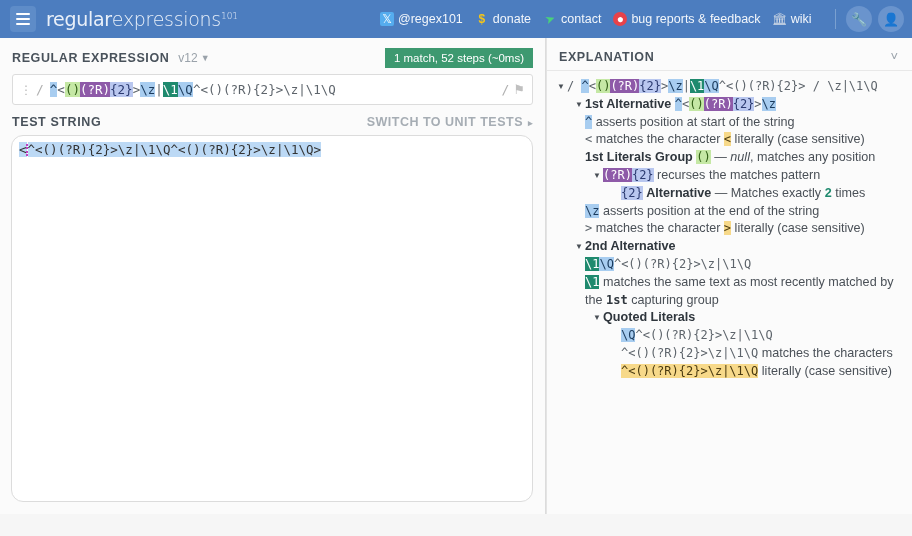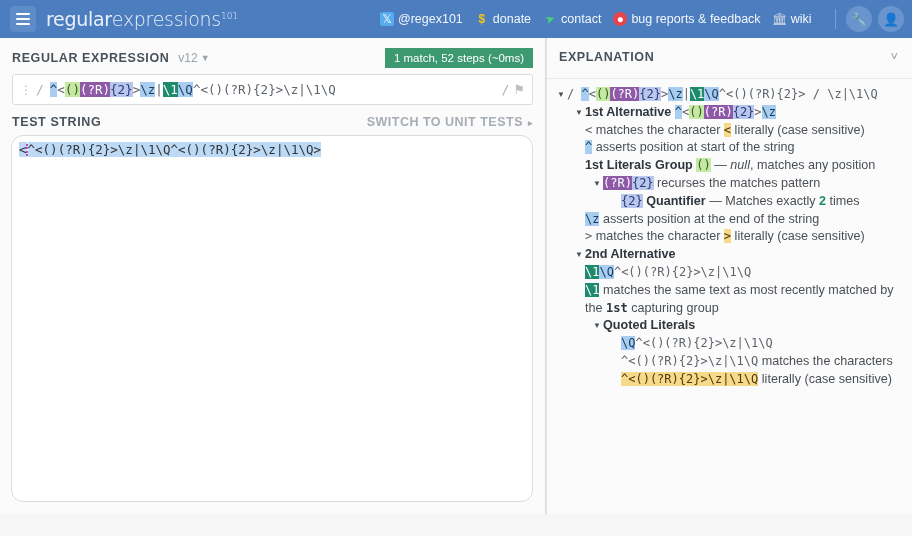--- a/index.html
+++ b/index.html
@@ -97,21 +97,21 @@
   .t-anchor{background:#a8cdf0;color:#1a3a5c;}
   .t-group{background:#c5e8a5;color:#2f5d14;}
   .t-recurse{background:#8e5aa8;color:#ffffff;}
   .t-quant{background:#b9c7ef;color:#2b3a70;}
   .t-backref{background:#1f8a6e;color:#ffffff;}
   .t-plain{color:#5d646b;}
   .t-lit{background:#f7d98a;color:#4a3a10;}
 
   
   .exphead{
-    display:flex;align-items:center;padding:11px 14px 14px 12px;border-bottom:1px solid #e8e8e8;
+    display:flex;align-items:center;padding:11px 14px 6px 12px;border-bottom:1px solid #e8e8e8;
   }
   .exptitle{font-size:12.5px;font-weight:bold;color:#49525b;letter-spacing:0.6px;}
   .chev{margin-left:auto;color:#9aa2aa;font-size:13px;cursor:pointer;}
   .exbody{padding:7px 10px 0 8px;font-size:12.6px;line-height:17.8px;color:#4a5057;}
   .exrow{display:flex;align-items:flex-start;}
   .tri{
     color:#4a5057;font-size:8px;line-height:17.8px;width:12px;flex:none;text-align:center;cursor:pointer;
   }
   .tri.empty{visibility:hidden;}
   .extext{flex:1;}
@@ -209,37 +209,37 @@
         <div class="exrow lvl1">
           <span class="tri">▼</span>
           <span class="extext"><span class="mono t-plain">/ </span><span class="mono t-anchor">^</span><span class="mono t-plain">&lt;</span><span class="mono t-group">()</span><span class="mono t-recurse">(?R)</span><span class="mono t-quant">{2}</span><span class="mono t-plain">&gt;</span><span class="mono t-anchor">\z</span><span class="mono t-plain">|</span><span class="mono t-backref">\1</span><span class="mono t-anchor">\Q</span><span class="mono t-plain">^&lt;()(?R){2}&gt;</span><span class="mono t-plain"> / </span><span class="mono t-plain">\z|\1\Q</span></span>
         </div>
         <div class="exrow lvl2">
           <span class="tri">▼</span>
           <span class="extext"><span class="bold">1st Alternative </span><span class="mono t-anchor">^</span><span class="mono t-plain">&lt;</span><span class="mono t-group">()</span><span class="mono t-recurse">(?R)</span><span class="mono t-quant">{2}</span><span class="mono t-plain">&gt;</span><span class="mono t-anchor">\z</span></span>
         </div>
         <div class="exrow lvl2">
           <span class="tri empty">▼</span>
+          <span class="extext"><span class="mono t-anchor">^</span><span class=""> asserts position at start of the string</span></span>
+        </div>
+        <div class="exrow lvl2">
+          <span class="tri empty">▼</span>
           <span class="extext"><span class="mono t-plain">&lt;</span><span class=""> matches the character </span><span class="mono t-lit">&lt;</span><span class=""> literally (case sensitive)</span></span>
         </div>
         <div class="exrow lvl2">
           <span class="tri empty">▼</span>
-          <span class="extext"><span class="mono t-anchor">^</span><span class=""> asserts position at start of the string</span></span>
-        </div>
-        <div class="exrow lvl2">
-          <span class="tri empty">▼</span>
           <span class="extext"><span class="bold">1st Literals Group </span><span class="mono t-group">()</span><span class=""> — </span><span class="ital">null</span><span class="">, matches any position</span></span>
         </div>
         <div class="exrow lvl3">
           <span class="tri">▼</span>
           <span class="extext"><span class="mono t-recurse">(?R)</span><span class="mono t-quant">{2}</span><span class=""> recurses the matches pattern</span></span>
         </div>
         <div class="exrow lvl4">
           <span class="tri empty">▼</span>
-          <span class="extext"><span class="mono t-quant">{2}</span><span class=""> </span><span class="bold">Quantifier</span><span class=""> — Matches exactly </span><span class="num">2</span><span class=""> times</span></span>
+          <span class="extext"><span class="mono t-quant">{2}</span><span class=""> </span><span class="bold">Alternative</span><span class=""> — Matches exactly </span><span class="num">2</span><span class=""> times</span></span>
         </div>
         <div class="exrow lvl2">
           <span class="tri empty">▼</span>
           <span class="extext"><span class="mono t-anchor">\z</span><span class=""> asserts position at the end of the string</span></span>
         </div>
         <div class="exrow lvl2">
           <span class="tri empty">▼</span>
           <span class="extext"><span class="mono t-plain">&gt;</span><span class=""> matches the character </span><span class="mono t-lit">&gt;</span><span class=""> literally (case sensitive)</span></span>
         </div>
         <div class="exrow lvl2">

